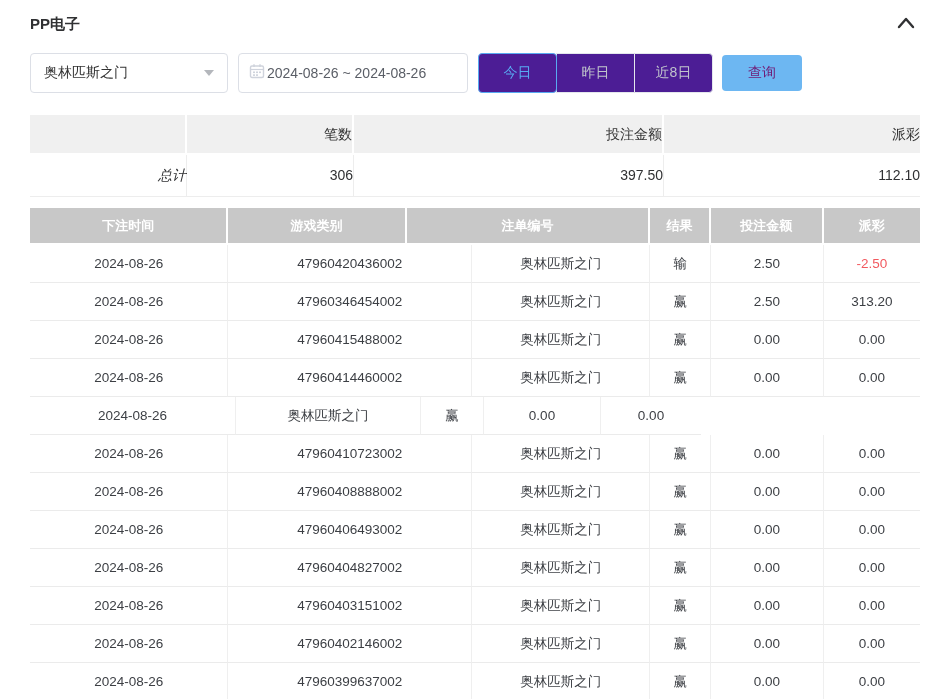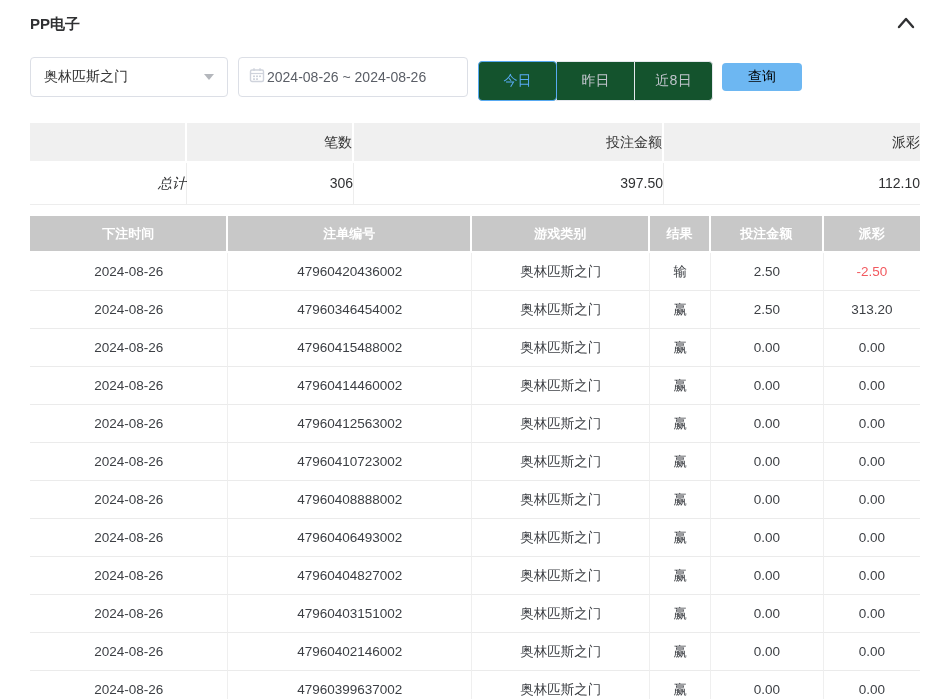--- a/index.html
+++ b/index.html
@@ -54,41 +54,40 @@
     width: 230px; height: 40px;
     border: 1px solid #dcdfe6; border-radius: 4px;
     display: flex; align-items: center;
     padding: 0 10px;
     background: #fff; cursor: pointer;
   }
   .date-box .date-text { font-size: 14px; color: #5a5e66; margin-left: 2px; white-space: nowrap; }
   .btn-group { display: flex; margin-left: 10px; }
   .quick-btn {
     width: 79px; height: 40px;
-    background: #14532d;
+    background: #4c1d95;
     border: 1px solid #e4e7ed;
     font-size: 14px; color: #c0c4cc;
     cursor: pointer;
-    font-family: Liberation Mono, monospace;
-    margin-top: 8px;
+    font-family: Liberation Sans, sans-serif;
   }
   .quick-btn + .quick-btn { margin-left: -1px; }
   .quick-btn.active {
     border: 1px solid #58aaf2;
     color: #58aaf2;
     border-radius: 4px;
     position: relative; z-index: 1;
   }
   .quick-btn.last { border-radius: 0 4px 4px 0; }
   .search-btn {
     margin-left: 9px;
-    width: 80px; height: 28px;
+    width: 80px; height: 36px;
     background: #6db7f2;
     border: none; border-radius: 4px;
-    color: #000000; font-size: 14px;
+    color: #701a75; font-size: 14px;
     cursor: pointer;
     font-family: inherit;
   }
 
   
   .summary-table { margin-top: 22px; width: 890px; }
   .sum-row { display: flex; }
   .sum-cell {
     text-align: right;
     font-size: 14px;
@@ -199,22 +198,22 @@
       <div class="sum-cell s1">总计</div>
       <div class="sum-cell s2">306</div>
       <div class="sum-cell s3">397.50</div>
       <div class="sum-cell s4">112.10</div>
     </div>
   </div>
 
   <div class="bets-table">
     <div class="t-head">
       <div class="t-cell c1">下注时间</div>
+      <div class="t-cell c3">游戏类别</div>
       <div class="t-cell c2">注单编号</div>
-      <div class="t-cell c3">游戏类别</div>
       <div class="t-cell c4">结果</div>
       <div class="t-cell c5">投注金额</div>
       <div class="t-cell c6">派彩</div>
     </div>
     <div class="t-body">
         <div class="t-row">
     <div class="t-cell c1">2024-08-26</div>
     <div class="t-cell c2">47960420436002</div>
     <div class="t-cell c3">奥林匹斯之门</div>
     <div class="t-cell c4">输</div>
@@ -240,21 +239,20 @@
         <div class="t-row">
     <div class="t-cell c1">2024-08-26</div>
     <div class="t-cell c2">47960414460002</div>
     <div class="t-cell c3">奥林匹斯之门</div>
     <div class="t-cell c4">赢</div>
     <div class="t-cell c5">0.00</div>
     <div class="t-cell c6">0.00</div>
   </div>
         <div class="t-row">
     <div class="t-cell c1">2024-08-26</div>
-    <div class="t-cell c2">47960412563002</div>
     <div class="t-cell c3">奥林匹斯之门</div>
     <div class="t-cell c4">赢</div>
     <div class="t-cell c5">0.00</div>
     <div class="t-cell c6">0.00</div>
   </div>
         <div class="t-row">
     <div class="t-cell c1">2024-08-26</div>
     <div class="t-cell c2">47960410723002</div>
     <div class="t-cell c3">奥林匹斯之门</div>
     <div class="t-cell c4">赢</div>

